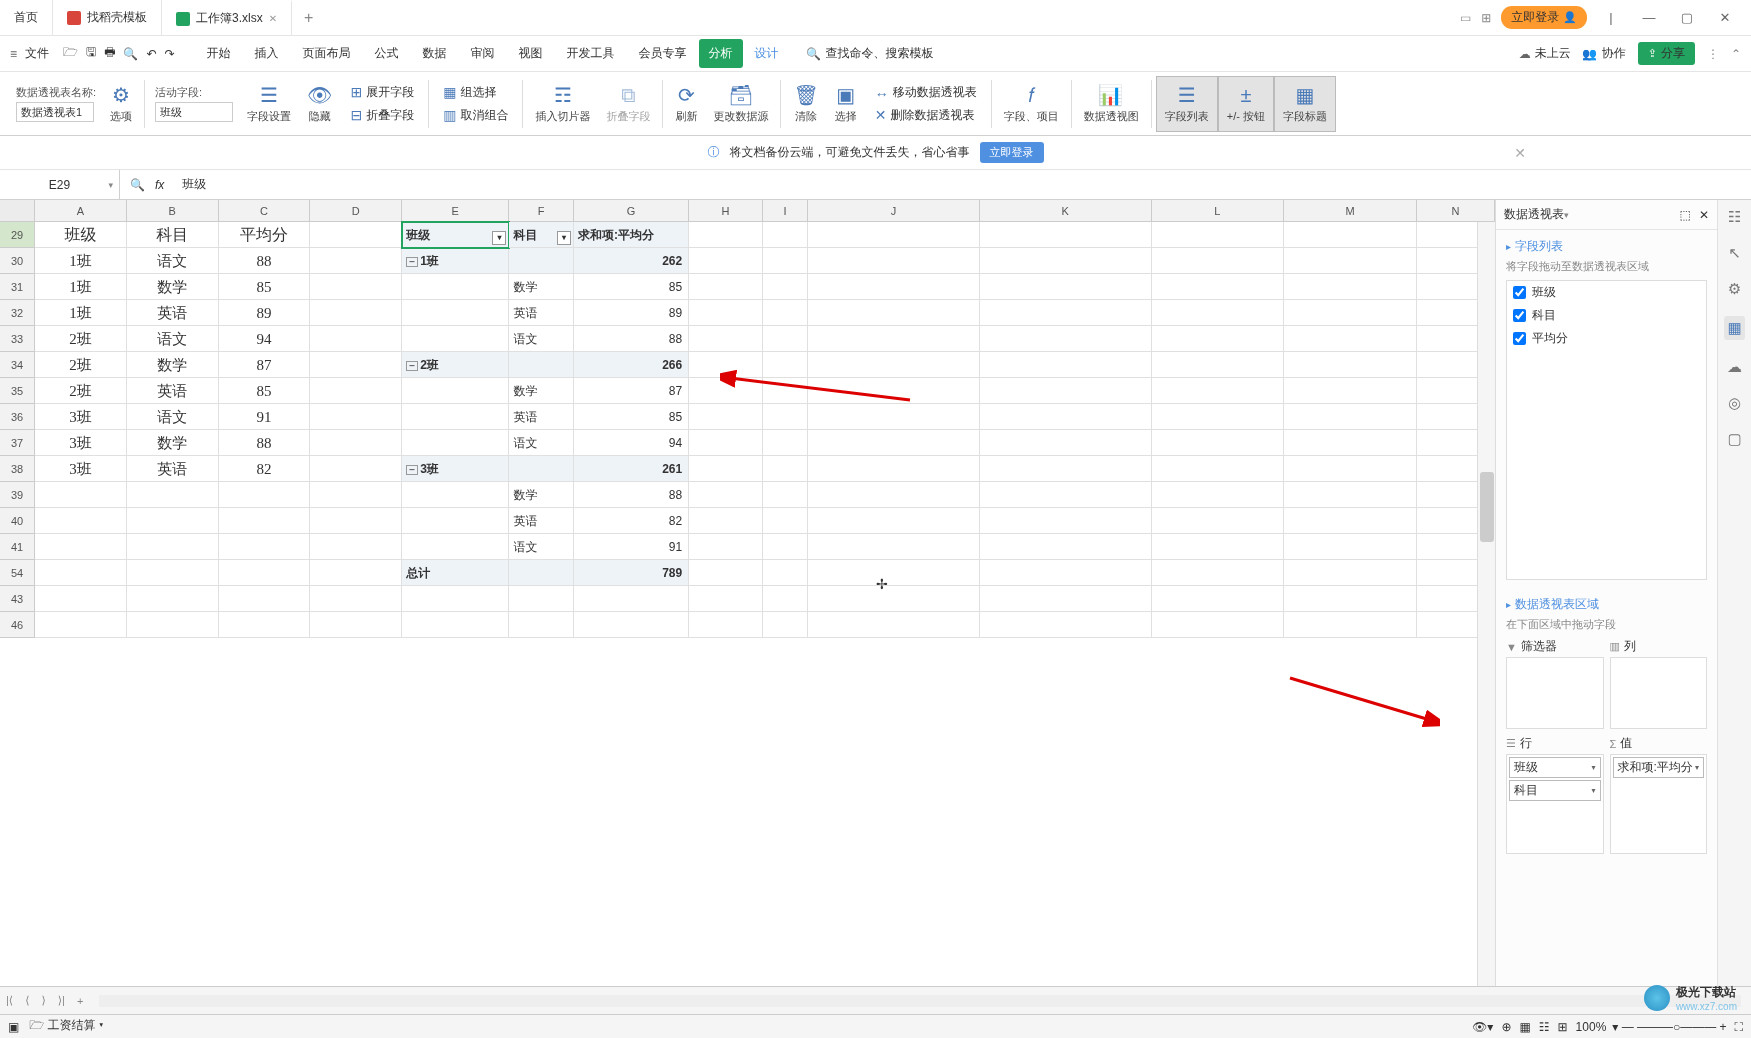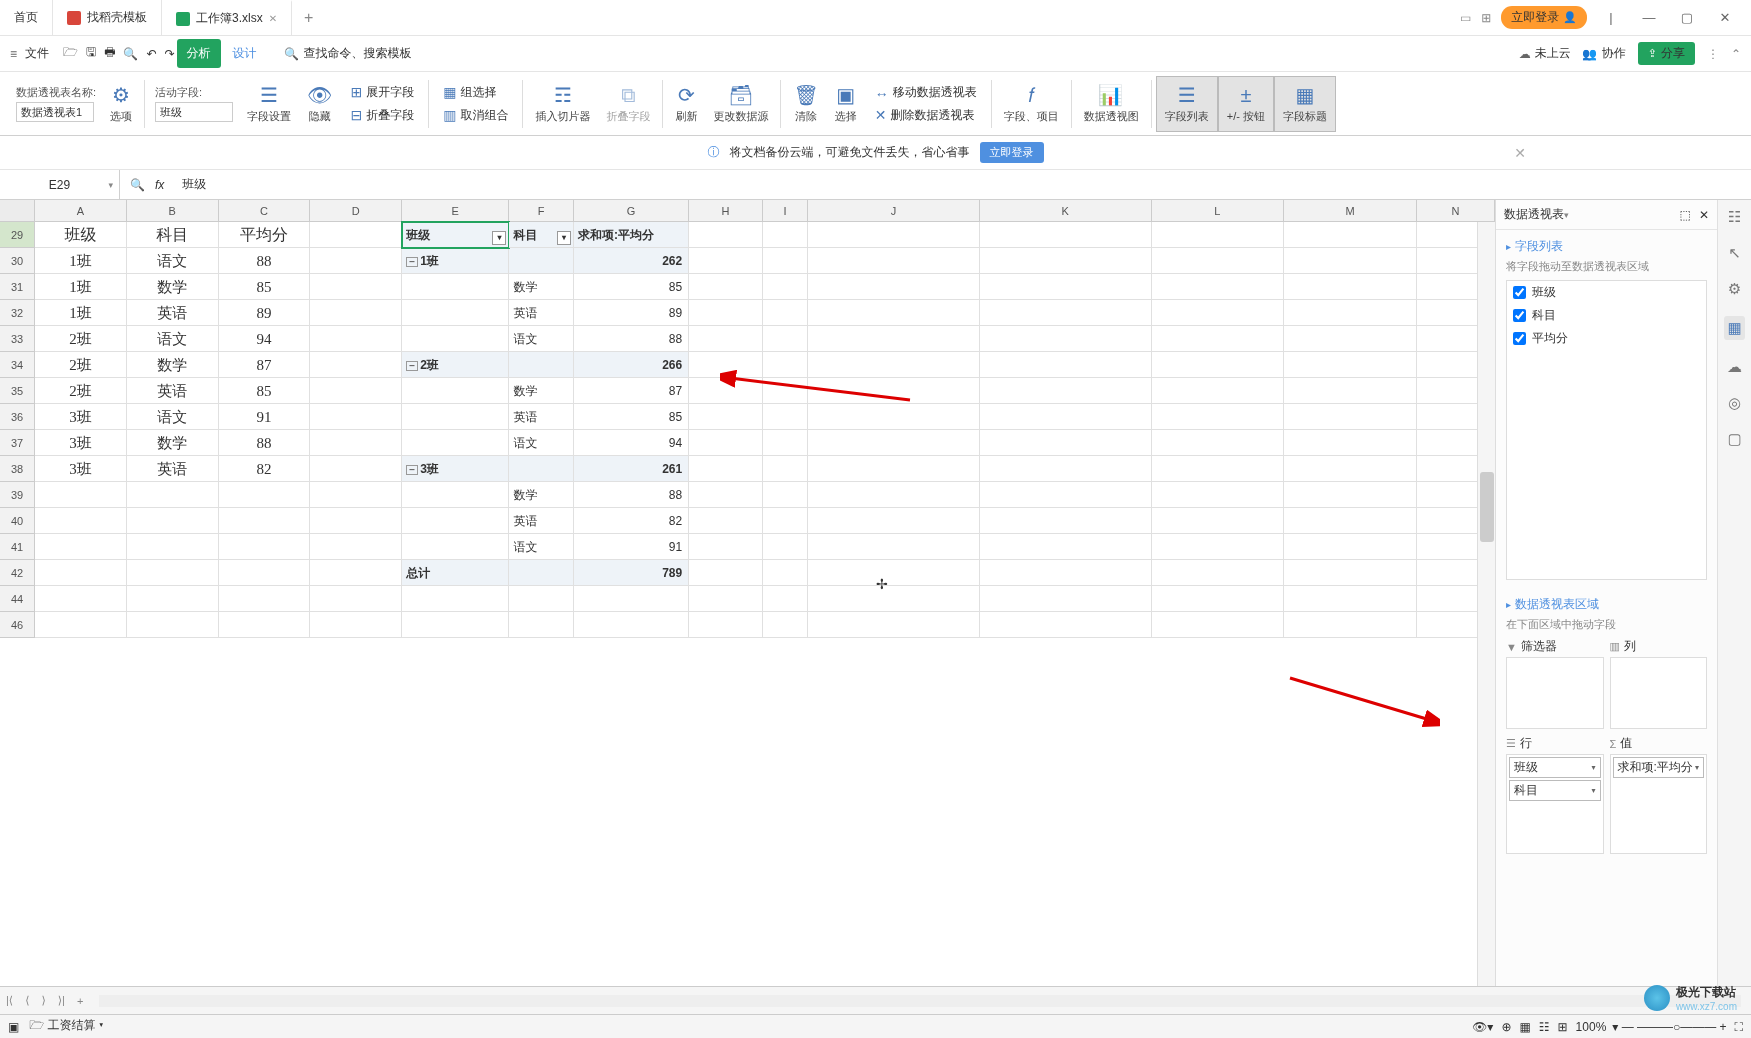--- a/index.html
+++ b/index.html
@@ -135,20 +135,31 @@
     <span>文件</span>
     <div class="mb-icons">
       <span>🗁</span>
       <span>🖫</span>
       <span>🖶</span>
       <span>🔍</span>
       <span>↶</span>
       <span>↷</span>
     </div>
   </div>
+  <div class="mb-tabs" id="mb-tabs">
+      <span class="mb-tab">开始</span>
+      <span class="mb-tab">插入</span>
+      <span class="mb-tab">页面布局</span>
+      <span class="mb-tab">公式</span>
+      <span class="mb-tab">数据</span>
+      <span class="mb-tab">审阅</span>
+      <span class="mb-tab">视图</span>
+      <span class="mb-tab">开发工具</span>
+      <span class="mb-tab">会员专享</span>
+    </div>
   <span class="mb-tab analysis">分析</span>
   <span class="mb-tab design">设计</span>
   <div class="mb-search">🔍 <span>查找命令、搜索模板</span></div>
   <div class="mb-right">
     <span class="cloud">☁ <span>未上云</span></span>
     <span class="cloud">👥 <span>协作</span></span>
     <span class="share-btn">⇪ <span>分享</span></span>
     <span style="color:#888">⋮</span>
     <span style="color:#888">⌃</span>
   </div>
@@ -510,38 +521,38 @@
           <div class="cell pvt-num" style="width: 118px;">91</div>
           <div class="cell " style="width: 76px;"></div>
           <div class="cell " style="width: 46px;"></div>
           <div class="cell " style="width: 176px;"></div>
           <div class="cell " style="width: 176px;"></div>
           <div class="cell " style="width: 136px;"></div>
           <div class="cell " style="width: 136px;"></div>
           <div class="cell " style="width: 80px;"></div>
         </div>
         <div class="row">
-          <div class="row-h">42</div>
+          <div class="row-h">54</div>
           <div class="cell " style="width: 94px;"></div>
           <div class="cell " style="width: 94px;"></div>
           <div class="cell " style="width: 94px;"></div>
           <div class="cell " style="width: 94px;"></div>
           <div class="cell pvt-total" style="width: 110px;">总计</div>
           <div class="cell pvt-total" style="width: 66px;"></div>
           <div class="cell pvt-total pvt-num" style="width: 118px;">789</div>
           <div class="cell " style="width: 76px;"></div>
           <div class="cell " style="width: 46px;"></div>
           <div class="cell " style="width: 176px;"></div>
           <div class="cell " style="width: 176px;"></div>
           <div class="cell " style="width: 136px;"></div>
           <div class="cell " style="width: 136px;"></div>
           <div class="cell " style="width: 80px;"></div>
         </div>
         <div class="row">
-          <div class="row-h">44</div>
+          <div class="row-h">43</div>
           <div class="cell " style="width: 94px;"></div>
           <div class="cell " style="width: 94px;"></div>
           <div class="cell " style="width: 94px;"></div>
           <div class="cell " style="width: 94px;"></div>
           <div class="cell " style="width: 110px;"></div>
           <div class="cell " style="width: 66px;"></div>
           <div class="cell " style="width: 118px;"></div>
           <div class="cell " style="width: 76px;"></div>
           <div class="cell " style="width: 46px;"></div>
           <div class="cell " style="width: 176px;"></div>

